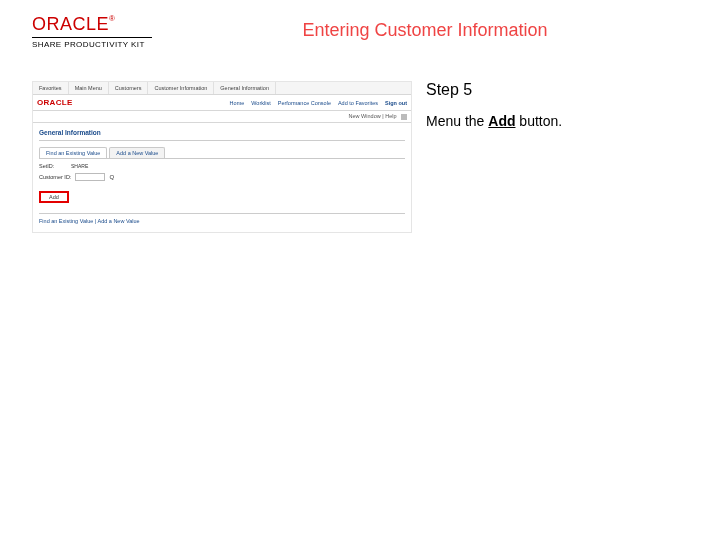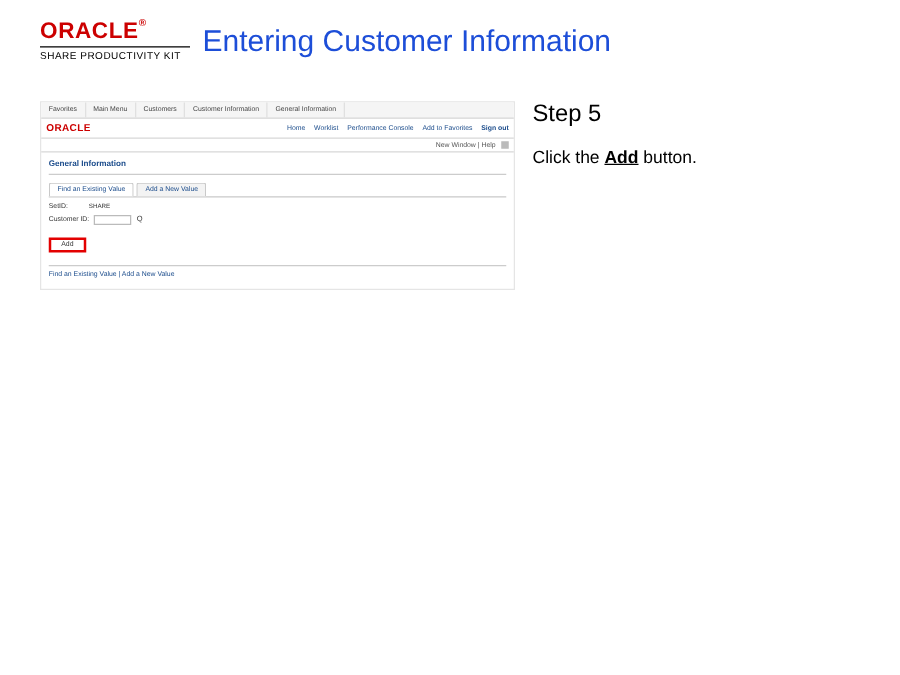--- a/index.html
+++ b/index.html
@@ -16,56 +16,56 @@
 
   
   .header {
     display: flex;
     align-items: flex-start;
     padding: 14px 22px 6px 32px;
   }
   .logo-block { width: 130px; }
   .oracle-logo {
     color: #c00;
-    font-weight: bold;
+    font-weight: normal;
     font-size: 18px;
     letter-spacing: 0.5px;
     font-family: Arial, sans-serif;
   }
   .tm { font-size: 8px; vertical-align: top; color:#c00; }
   .logo-hr {
     border: 0;
     border-top: 1px solid #000;
     margin: 2px 0 2px 0;
     width: 120px;
   }
   .logo-sub {
     font-size: 8px;
     letter-spacing: 0.4px;
     color: #000;
   }
   .doc-title {
     flex: 1;
-    text-align: left;
-    font-size: 24px;
-    color: #1d4ed8;
+    text-align: center;
+    font-size: 18px;
+    color: #ef4444;
     padding-top: 6px;
     padding-right: 10px;
   }
 
   
   .body-area {
     display: flex;
     padding: 26px 22px 0 32px;
     gap: 14px;
   }
   .screenshot-col { width: 380px; }
   .instruction-col { flex: 1; padding-top: 0; }
 
-  .step-label { font-size: 19px; margin-bottom: 14px; }
+  .step-label { font-size: 16px; margin-bottom: 14px; }
   .instruction-text { font-size: 14px; }
   .instruction-text b { font-weight: bold; text-decoration: underline; }
 
   
   .mock {
     width: 380px;
     border: 1px solid #e5e5e5;
     background: #fff;
     font-size: 6px;
     color: #333;
@@ -235,17 +235,17 @@
       </div>
 
       <div class="bottomline"></div>
       <div class="historylink">Find an Existing Value | Add a New Value</div>
     </div>
   </div>
 
   <div class="instruction-col">
     <div class="step-label">Step 5</div>
     <div class="instruction-text">
-      <span>Click the </span><b>Add</b><span> button.</span>
+      <span>Menu the </span><b>Add</b><span> button.</span>
     </div>
   </div>
 
 </div>
 
 </body></html>

